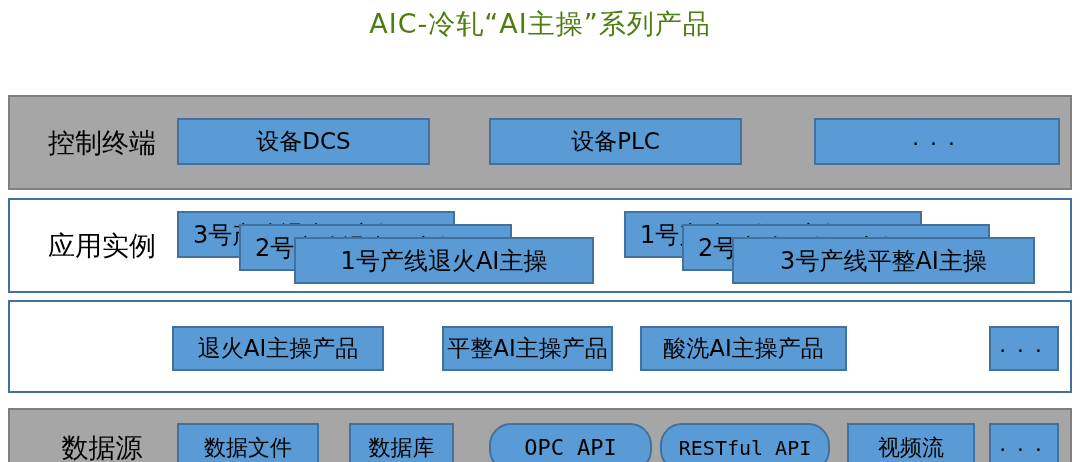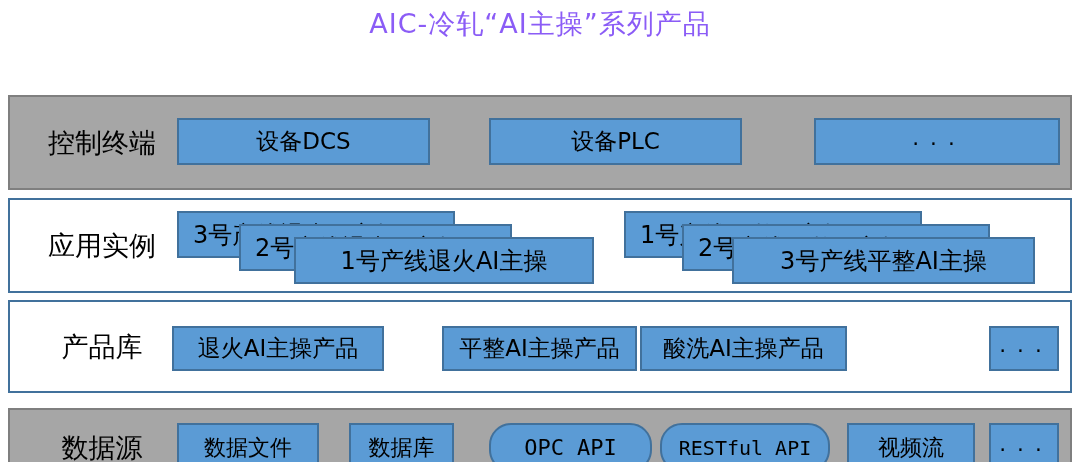--- a/index.html
+++ b/index.html
@@ -2,21 +2,21 @@
 <html><head>
 <meta charset="utf-8">
 <style>
   * { margin:0; padding:0; box-sizing:border-box; }
   body { background:#ffffff; font-family:"DejaVu Sans", sans-serif; }
   .canvas {
     position:relative; width:1080px; height:462px; background:#ffffff; overflow:hidden;
   }
   .title {
     position:absolute; top:6px; left:0; width:100%;
-    text-align:center; font-size:27px; color:#8b5cf6; letter-spacing:1px;
+    text-align:center; font-size:27px; color:#4d7c0f; letter-spacing:1px;
   }
   .row {
     position:absolute; left:8px; width:1064px;margin-top:43px;
   }
   .row-gray  { background:#a6a6a6; border:2px solid #7f7f7f; }
   .row-white { background:#ffffff; border:2px solid #41719c; }
   .row1 { top:52px;  height:95px; }
   .row2 { top:155px; height:95px; }
   .row3 { top:257px; height:93px; }
   .row4 { top:365px; height:79px; }
@@ -40,21 +40,21 @@
   .stack-back, .stack-mid { justify-content:flex-start; padding-left:14px; }
   .s1a { left:167px; top:11px; width:278px; z-index:1; }
   .s1b { left:229px; top:24px; width:273px; z-index:2; }
   .s1c { left:284px; top:37px; width:300px; z-index:3; }
   .s2a { left:614px; top:11px; width:298px; z-index:1; }
   .s2b { left:672px; top:24px; width:308px; z-index:2; }
   .s2c { left:722px; top:37px; width:303px; z-index:3; }
   
   .r3box { top:24px; height:45px; }
   .r3b1 { left:162px; width:212px; }
-  .r3b2 { left:432px; width:195px; }
+  .r3b2 { left:432px; width:171px; }
   .r3b3 { left:630px; width:207px; }
   .r3b4 { left:979px; width:70px; }
   
   .r4box { top:13px; height:49px; font-size:22px; }
   .r4b1 { left:167px; width:142px; }
   .r4b2 { left:339px; width:105px; }
   .r4b3 { left:479px; width:163px; }
   .r4b4 { left:650px; width:170px; font-size:20px; }
   .r4b5 { left:837px; width:128px; }
   .r4b6 { left:979px; width:70px; }
@@ -79,21 +79,20 @@
     <div class="rowlabel">应用实例</div>
     <div class="bbox stackbox stack-back s1a">3号产线退火AI主操</div>
     <div class="bbox stackbox stack-mid  s1b">2号产线退火AI主操</div>
     <div class="bbox stackbox s1c">1号产线退火AI主操</div>
     <div class="bbox stackbox stack-back s2a">1号产线平整AI主操</div>
     <div class="bbox stackbox stack-mid  s2b">2号产线平整AI主操</div>
     <div class="bbox stackbox s2c">3号产线平整AI主操</div>
   </div>
 
   <div class="row row-white row3">
-    <div class="rowlabel">产品库</div>
     <div class="bbox r3box r3b1">退火AI主操产品</div>
     <div class="bbox r3box r3b2">平整AI主操产品</div>
     <div class="bbox r3box r3b3">酸洗AI主操产品</div>
     <div class="bbox r3box r3b4 dots">...</div>
   </div>
 
   <div class="row row-gray row4">
     <div class="rowlabel">数据源</div>
     <div class="bbox r4box r4b1">数据文件</div>
     <div class="bbox r4box r4b2">数据库</div>

